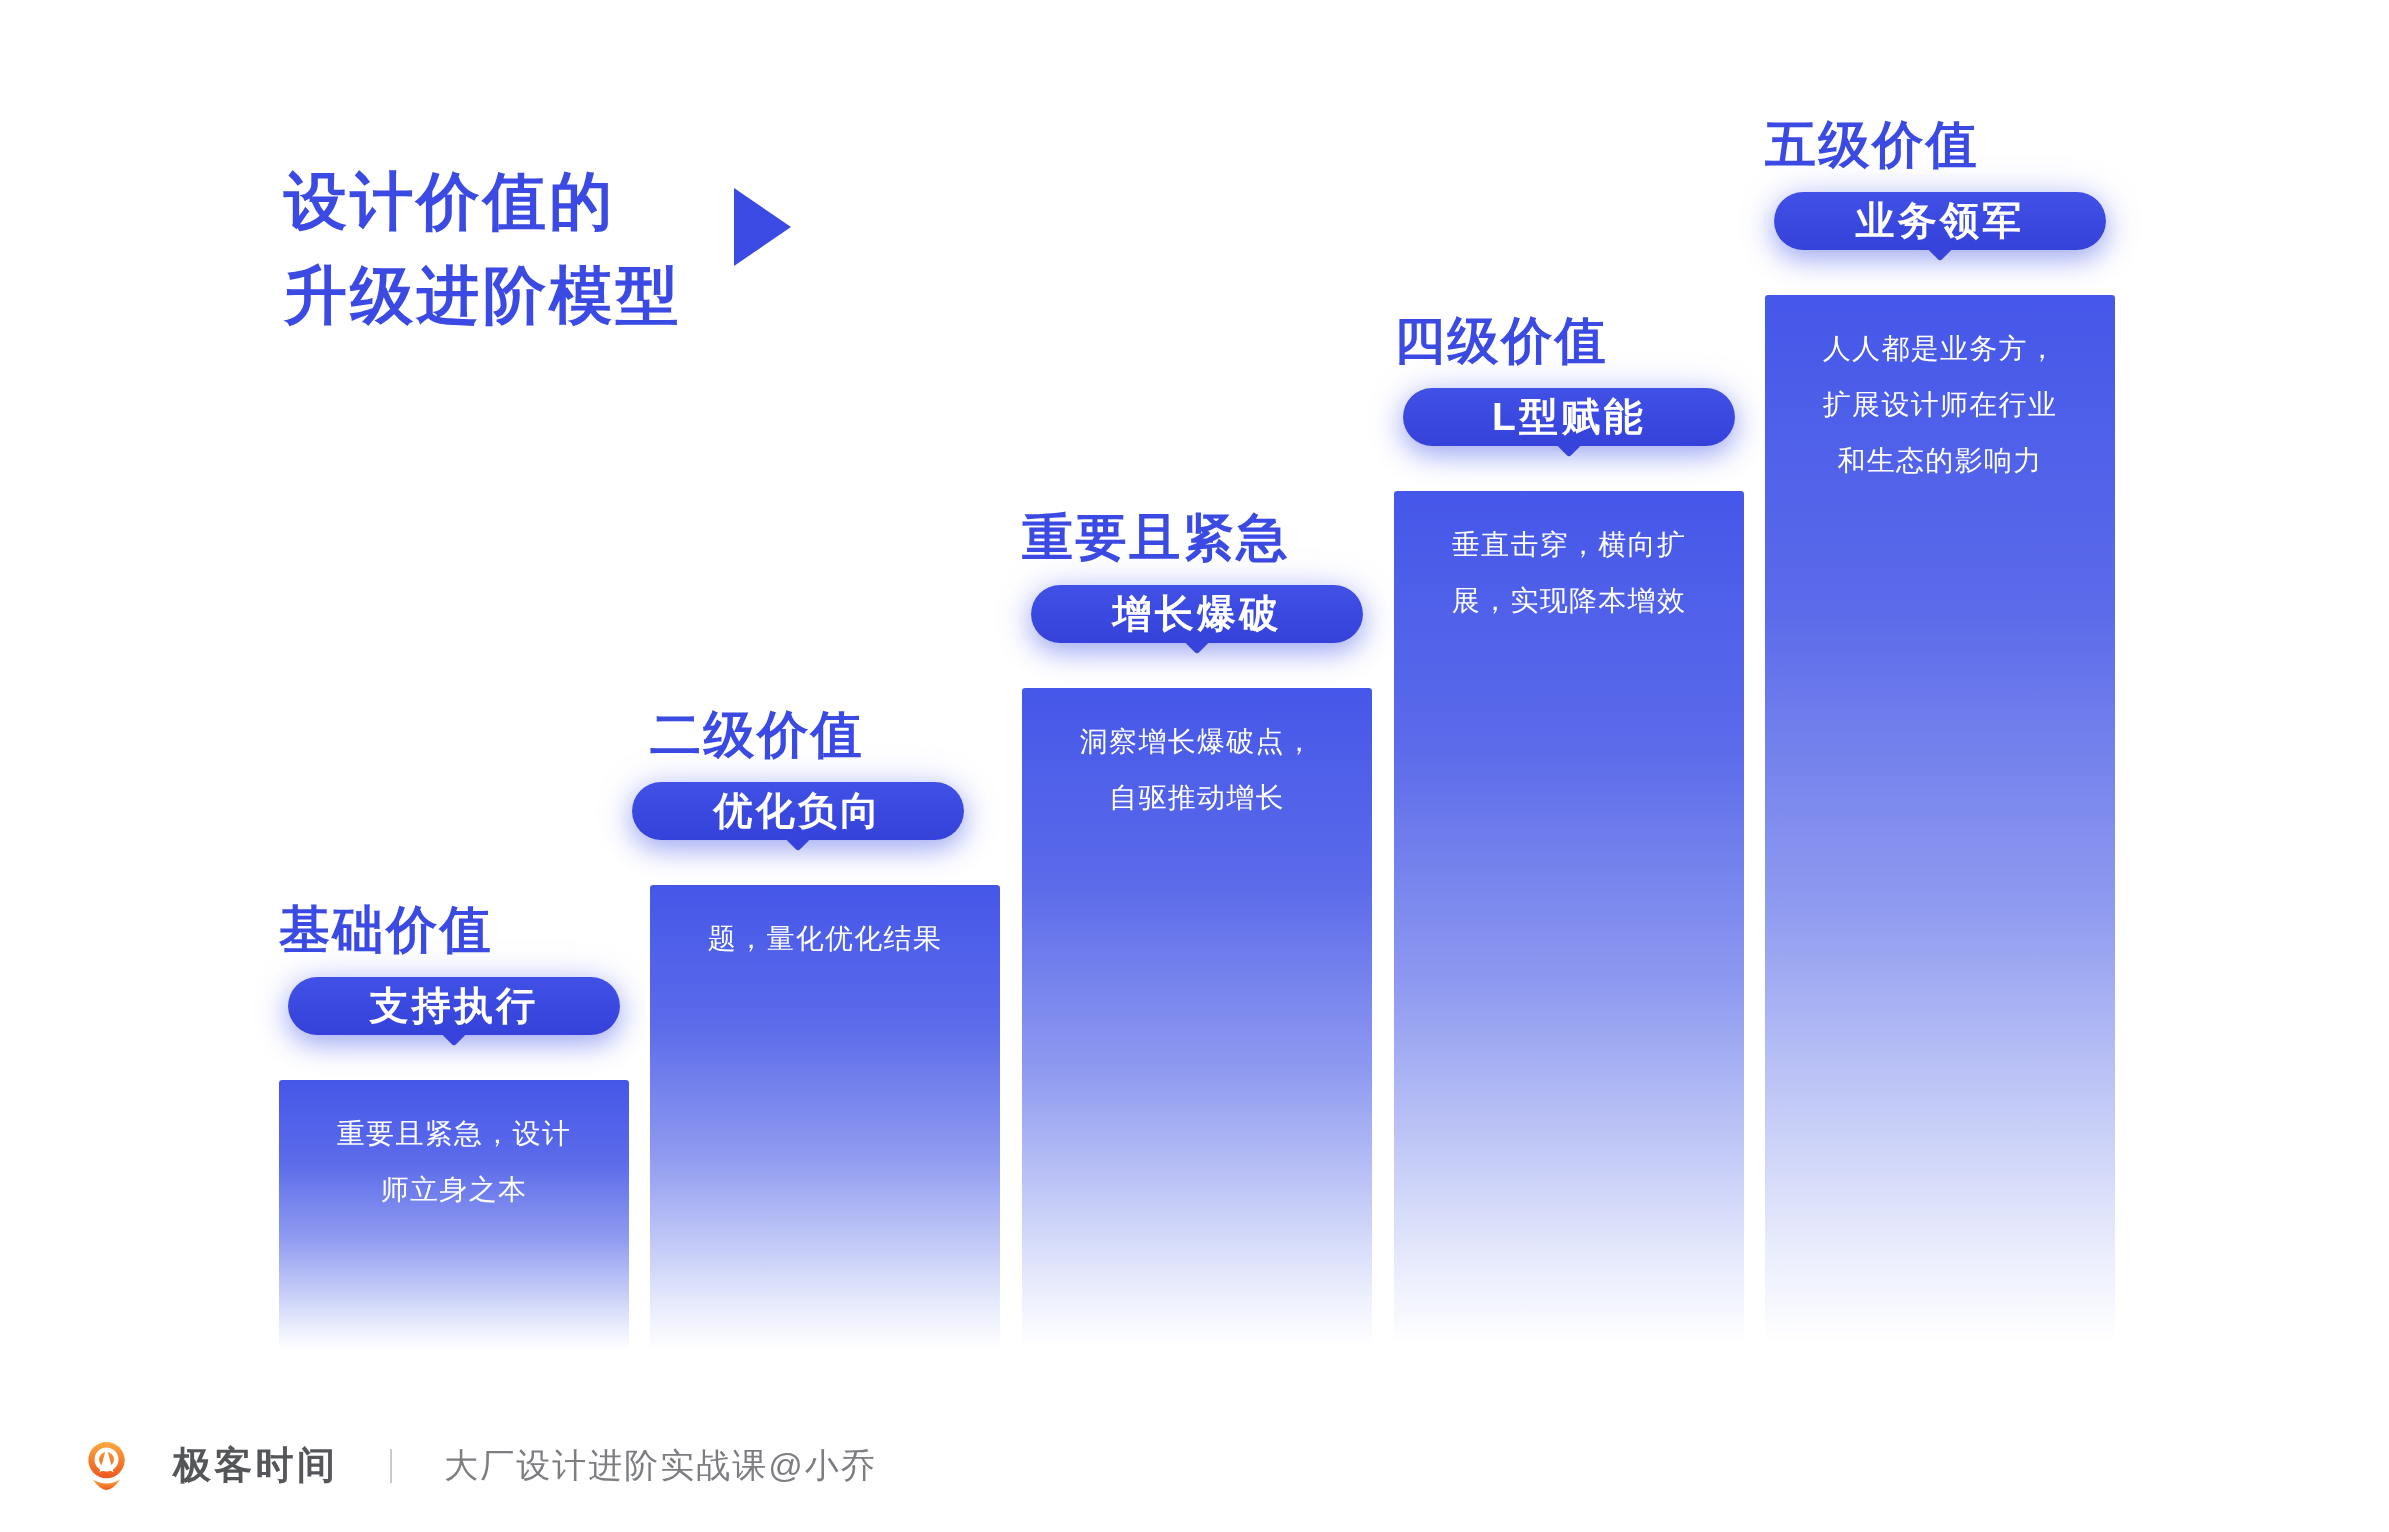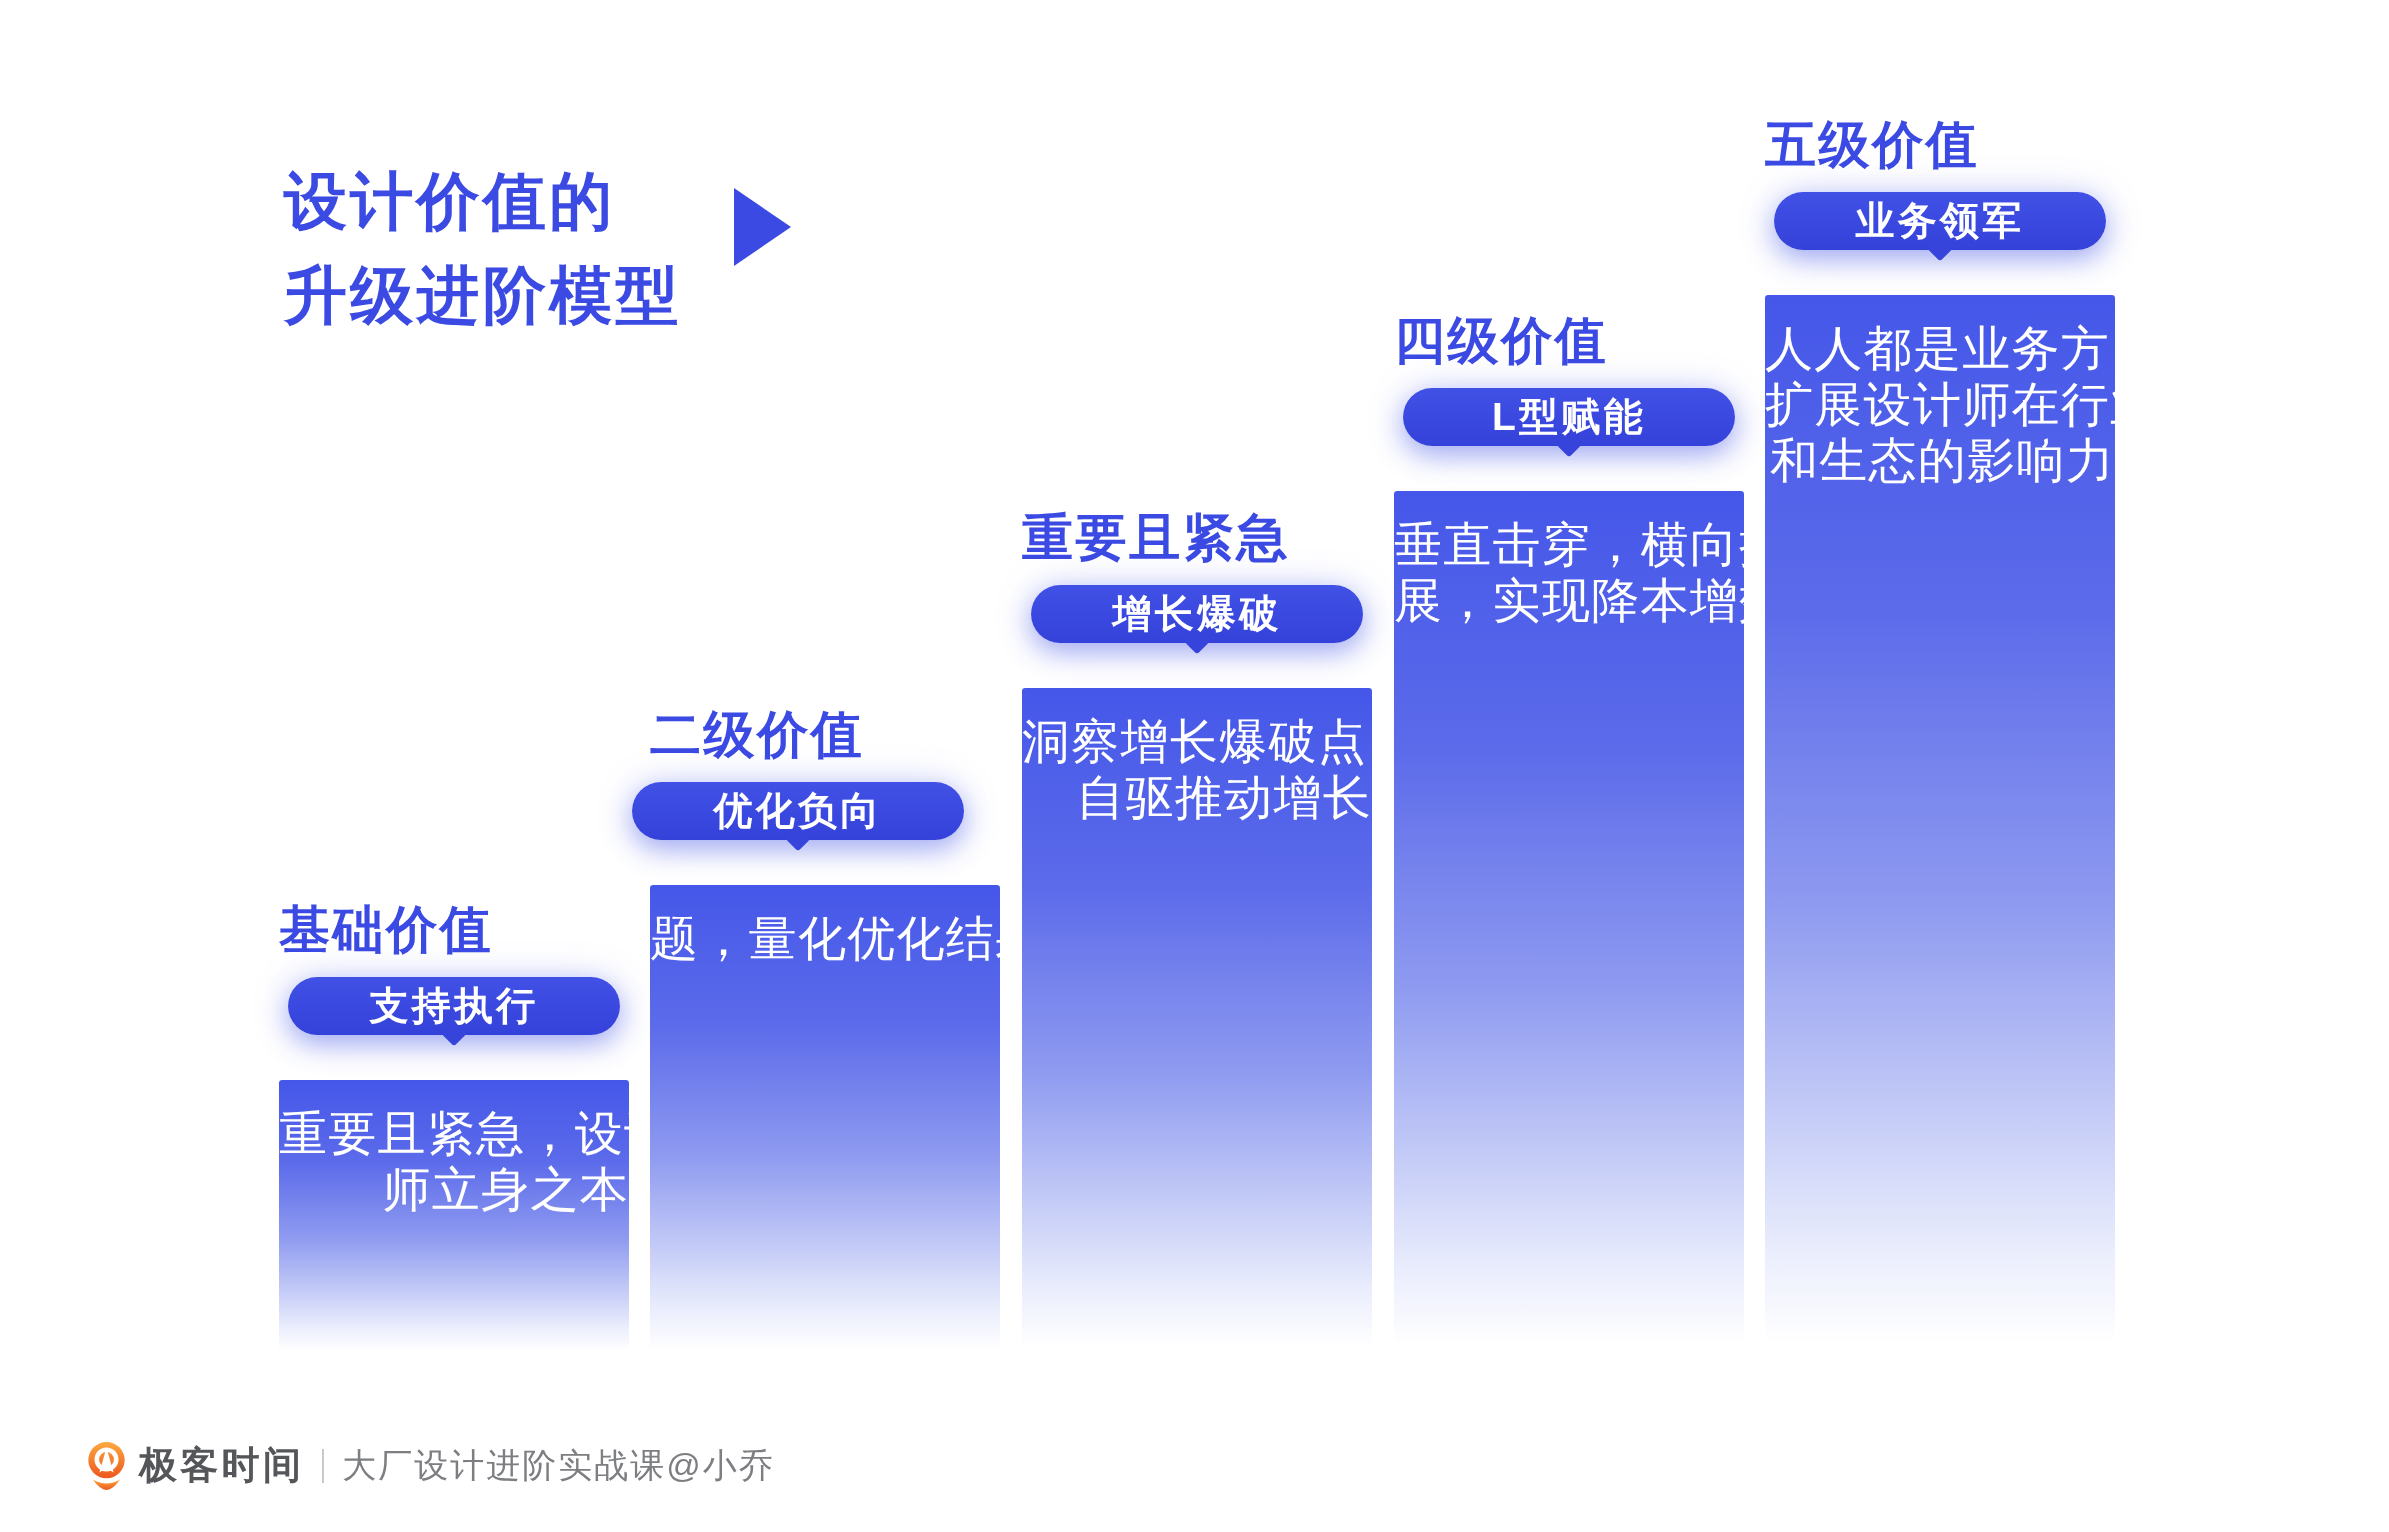--- a/index.html
+++ b/index.html
@@ -61,29 +61,29 @@
     background:linear-gradient(180deg,
       var(--bar-top) 0%,
       #5C6BEA 30%,
       #8F9BF0 58%,
       #C6CDF7 78%,
       #E9ECFC 90%,
       rgba(255,255,255,0) 99%);
   }
   .desc{padding-top:26px;}
   .desc-line{
-    font-size:48px;line-height:56px;
-    color:#ffffff;text-align:right;
+    font-size:28px;line-height:56px;
+    color:#ffffff;text-align:center;
     font-weight:500;letter-spacing:1.3px;white-space:nowrap;
   }
 
   
   .footer{
     position:absolute;left:87px;top:1426px;height:47px;
-    display:flex;align-items:center;
+    display:flex;align-items:center;gap:34px;
   }
   .brand{
     margin-left:13px;
     font-size:38px;font-weight:bold;color:#54565A;letter-spacing:3.3px;white-space:nowrap;
   }
   .footer-divider{
     width:2px;height:34px;background:#C8C9CC;margin:0 18px;
   }
   .course{
     font-size:34px;color:#7C7E82;letter-spacing:2px;white-space:nowrap;

